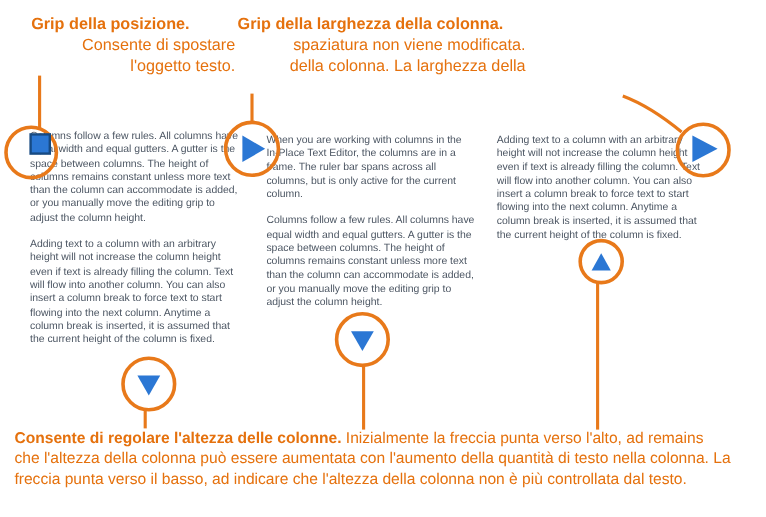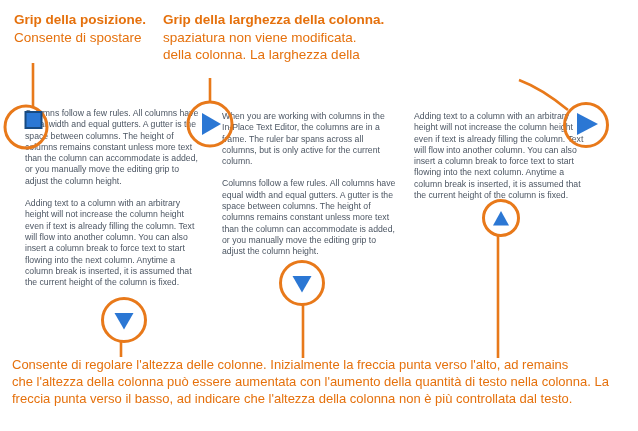--- a/index.html
+++ b/index.html
@@ -1,35 +1,35 @@
 <!DOCTYPE html>
 <html><head>
 <meta charset="utf-8">
 <style>
   * { box-sizing: border-box; }
   html, body { margin: 0; padding: 0; background: #ffffff; }
   .canvas {
     position: relative; width: 638px; height: 431px; overflow: hidden;
     background: #ffffff; font-family: "Liberation Sans", "DejaVu Sans", sans-serif;
   }
-  .callout { position: absolute; color: #E5710D; font-size: 13.5px; line-height: 17.5px; }
+  .callout { position: absolute; color: #E5710D; font-size: 13.5px; line-height: 17.5px; margin-left: 12px; }
   .callout-title { font-weight: 700; white-space: nowrap; }
-  .callout-line { white-space: nowrap; }
+  .callout-line { white-space: nowrap; text-align: right; }
   .pos-c1 { left: 14px;  top: 11px;  width: 170px; }
-  .pos-c2 { left: 163px; top: 11px;  width: 240px; }
+  .pos-c2 { left: 186px; top: 11px;  width: 240px; }
   .pos-c3 { left: 424px; top: 11px;  width: 214px; }
   .micro { position: absolute; color: #4C5663; font-size: 8.7px; line-height: 11.3px; }
   .micro p { margin: 0 0 11px 0; }
   .pos-t1 { left: 25px;  top: 108px; width: 174px; }
   .pos-t2 { left: 222px; top: 111px; width: 174px; }
   .pos-t3 { left: 414px; top: 111px; width: 174px; }
   .caption { position: absolute; left: 12px; top: 356px; width: 700px;
              color: #E5710D; font-size: 13px; line-height: 17px; }
   .caption .ln { white-space: nowrap; }
-  .caption .b { font-weight: 400; text-align: center; }
+  .caption .b { font-weight: 700; text-align: center; }
   svg.overlay { position: absolute; left: 0; top: 0; pointer-events: none; }
   .lead { stroke: #E8791A; stroke-width: 2.6px; fill: none; }
   .ring { stroke: #E8791A; stroke-width: 3px; fill: none; }
   .grip { fill: #2B77D4; }
   .grip-sq { fill: #2B77D4; stroke: #174A82; stroke-width: 2px; }
 </style>
 </head>
 <body>
 
 <div class="canvas">
@@ -42,20 +42,21 @@
     <p>When you are working with columns in the In-Place Text Editor, the columns are in a frame. The ruler bar spans across all columns, but is only active for the current column.</p>
     <p>Columns follow a few rules. All columns have equal width and equal gutters. A gutter is the space between columns. The height of columns remains constant unless more text than the column can accommodate is added, or you manually move the editing grip to adjust the column height.</p>
   </div>
   <div class="micro pos-t3">
     <p>Adding text to a column with an arbitrary height will not increase the column height even if text is already filling the column. Text will flow into another column. You can also insert a column break to force text to start flowing into the next column. Anytime a column break is inserted, it is assumed that the current height of the column is fixed.</p>
   </div>
 
   <div class="callout pos-c1">
     <div class="callout-title">Grip della posizione.</div>
     <div class="callout-line">Consente di spostare</div>
+    <div class="callout-line">l'oggetto testo.</div>
   </div>
   <div class="callout pos-c2">
     <div class="callout-title">Grip della larghezza della colonna.</div>
     <div class="callout-line">spaziatura non viene modificata.</div>
     <div class="callout-line">della colonna. La larghezza della</div>
   </div>
 
   <div class="caption">
     <div class="ln"><span class="b">Consente di regolare l'altezza delle colonne.</span><span> Inizialmente la freccia punta verso l'alto, ad remains</span></div>
     <div class="ln">che l'altezza della colonna può essere aumentata con l'aumento della quantità di testo nella colonna. La</div>

